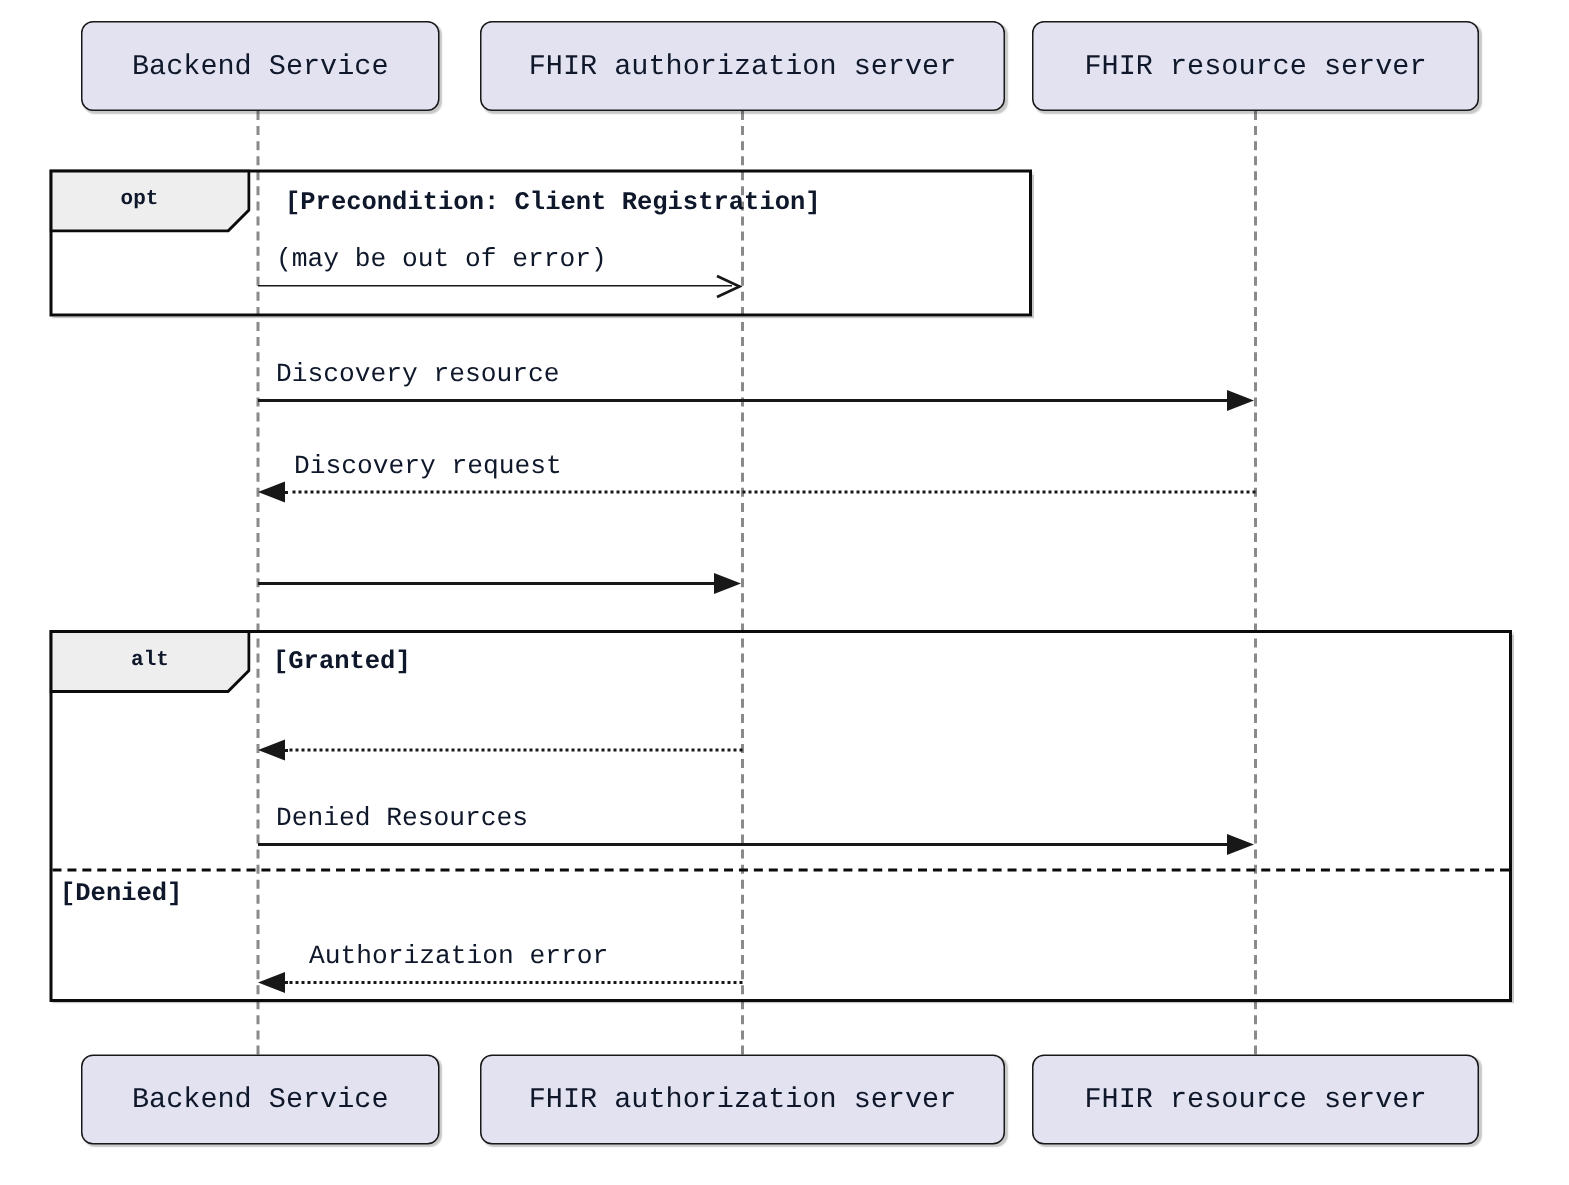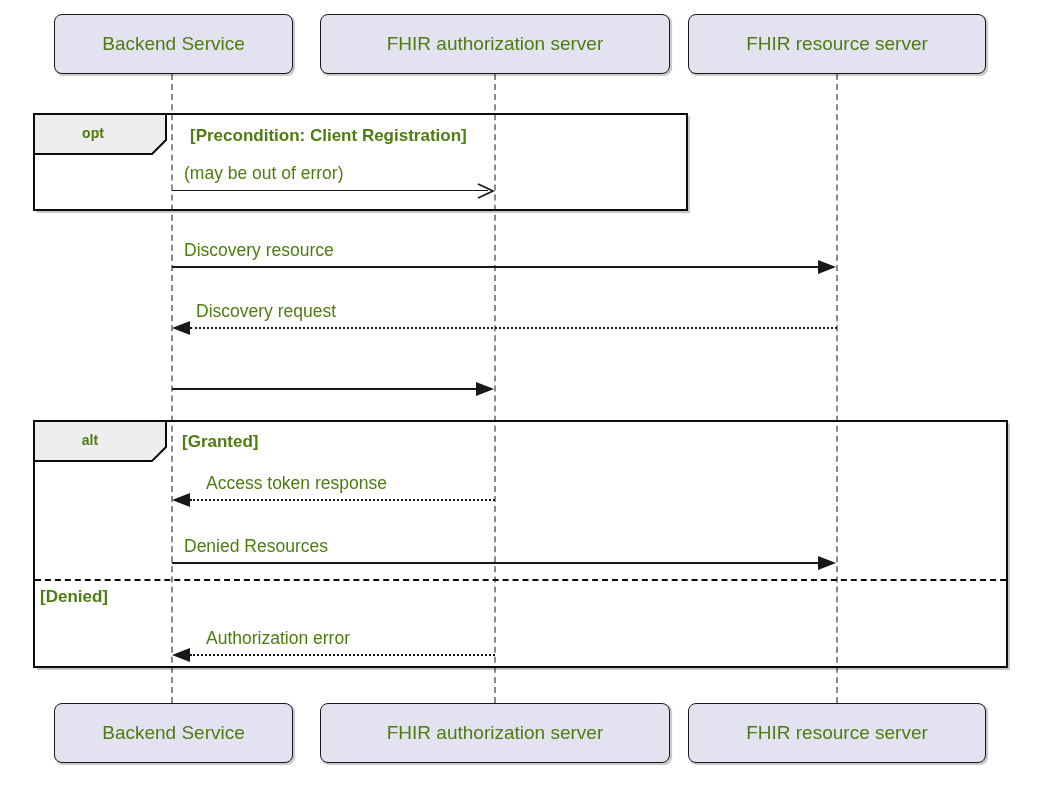--- a/index.html
+++ b/index.html
@@ -1,18 +1,18 @@
 <!DOCTYPE html>
 <html><head>
 <meta charset="utf-8">
 <style>
   html,body{margin:0;padding:0;background:#ffffff;}
   .canvas{
     position:relative;width:1046px;height:790px;background:#ffffff;
-    font-family:Liberation Sans, sans-serif;color:#4d7c0f;overflow:hidden;
+    font-family:Liberation Mono, monospace;color:#0f172a;overflow:hidden;
   }
   .lifeline{
     position:absolute;width:0;border-left:2px dashed #8a8a8a;
   }
   .participant{
     position:absolute;height:60px;background:#E2E2F0;
     border:1.5px solid #181818;border-radius:8px;
     display:flex;align-items:center;justify-content:center;
     font-size:19px;box-sizing:border-box;
     box-shadow:1.5px 1.5px 1px rgba(0,0,0,0.22);
@@ -86,24 +86,23 @@
   <div class="line-dotted" style="left:190px;top:327px;width:647px;"></div>
   <div class="arrow-left" style="left:172px;top:321px;"></div>
 
   <div class="line-solid" style="left:172px;top:388px;width:304px;"></div>
   <div class="arrow-right" style="left:476px;top:382px;"></div>
 
   <div class="fragment" style="left:33px;top:420px;width:975px;height:248px;"></div>
   <svg class="frag-header" style="left:33px;top:420px;" viewBox="0 0 134 42">
     <polygon points="1,1 133,1 133,27 119,41 1,41" fill="#EEEEEE" stroke="#0B0B0B" stroke-width="2"></polygon>
   </svg>
-  <span class="frag-label" style="left:30px;top:430px;">alt</span>
+  <span class="frag-label" style="left:40px;top:430px;">alt</span>
   <span class="guard" style="left:182px;top:432px;">[Granted]</span>
 
-  <span class="msg-label" style="left:206px;top:473px;">Access token response</span>
   <div class="line-dotted" style="left:190px;top:499px;width:305px;"></div>
   <div class="arrow-left" style="left:172px;top:493px;"></div>
 
   <span class="msg-label" style="left:184px;top:536px;">Denied Resources</span>
   <div class="line-solid" style="left:172px;top:562px;width:646px;"></div>
   <div class="arrow-right" style="left:818px;top:556px;"></div>
 
   <div class="divider" style="left:35px;top:579px;width:971px;"></div>
   <span class="guard" style="left:40px;top:587px;">[Denied]</span>
 

